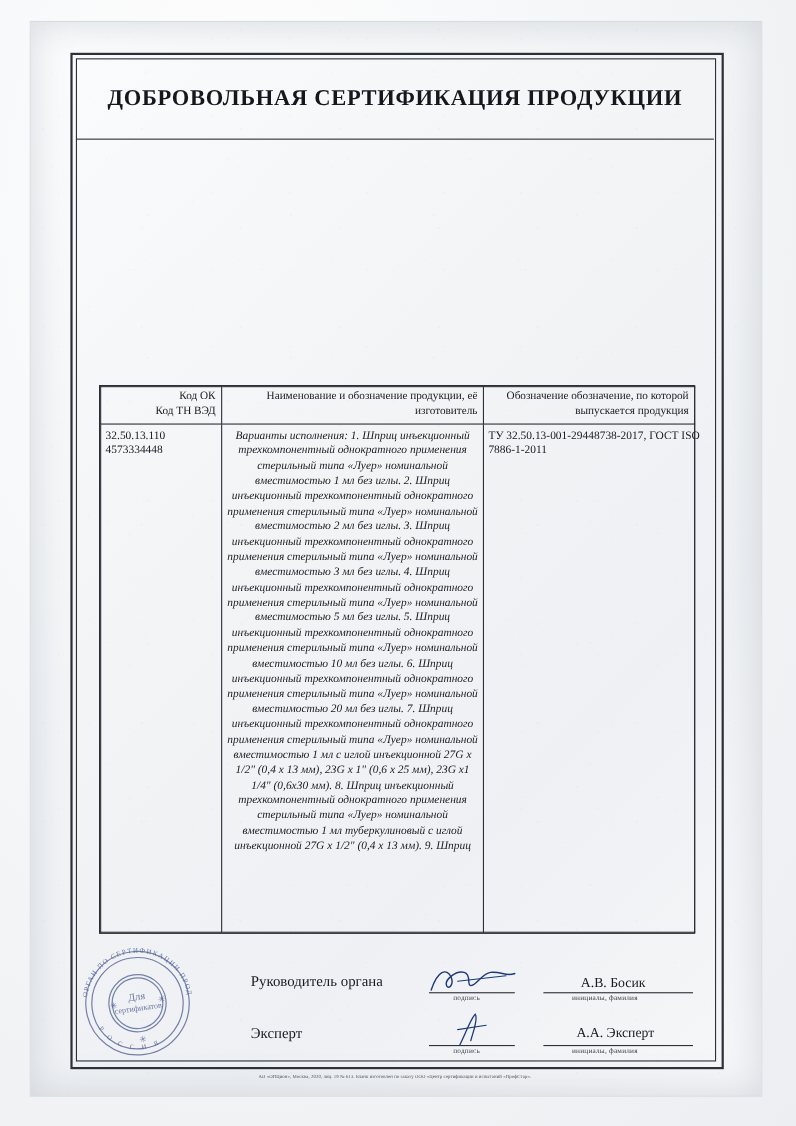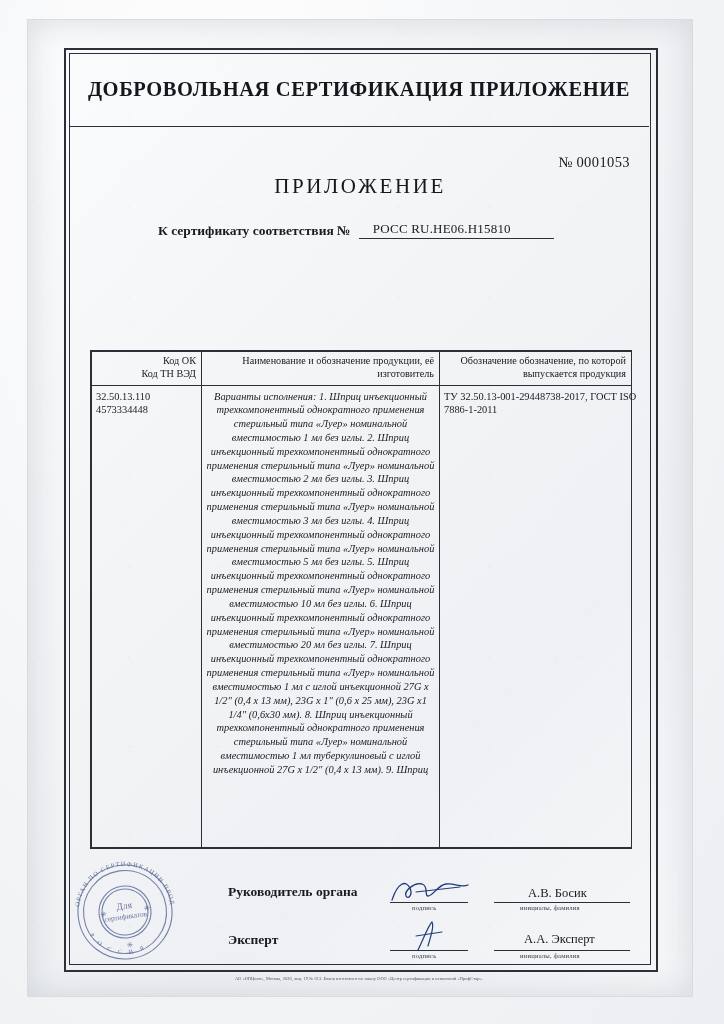--- a/index.html
+++ b/index.html
@@ -197,21 +197,21 @@
     height: 80px;
   }
   .sig-row {
     position: relative;
     height: 36px;
   }
   .sig-role {
     position: absolute;
     left: 138px;
     top: 2px;
-    font-weight: bold;
+    font-weight: normal;
     font-size: 13.5px;
     white-space: nowrap;
   }
   .sig-role.expert { left: 138px; }
   .sig-line {
     position: absolute;
     border-bottom: 1px solid #2b2f38;
     height: 0;
   }
   .sig-caption {
@@ -267,31 +267,23 @@
 <body>
 
 <div class="page">
   <div class="paper">
     <div class="speckle"></div>
 
     <div class="frame-outer"></div>
     <div class="frame-inner"></div>
 
     <div class="title-band">
-      <div class="title">ДОБРОВОЛЬНАЯ СЕРТИФИКАЦИЯ ПРИЛОЖЕНИЕ</div>
+      <div class="title">ДОБРОВОЛЬНАЯ СЕРТИФИКАЦИЯ ПРОДУКЦИИ</div>
     </div>
 
-    <div class="body-block">
-      <div class="doc-number">№ 0001053</div>
-      <div class="heading">ПРИЛОЖЕНИЕ</div>
-      <div class="cert-line">
-        <span class="lbl">К сертификату соответствия №</span>
-        <span class="val">РОСС RU.НЕ06.Н15810</span>
-      </div>
-    </div>
 
     <div class="table">
       <table class="tbl">
         <colgroup>
           <col class="col1">
             <col class="col2">
             <col class="col3">
         </colgroup>
         <tbody>
           <tr>

